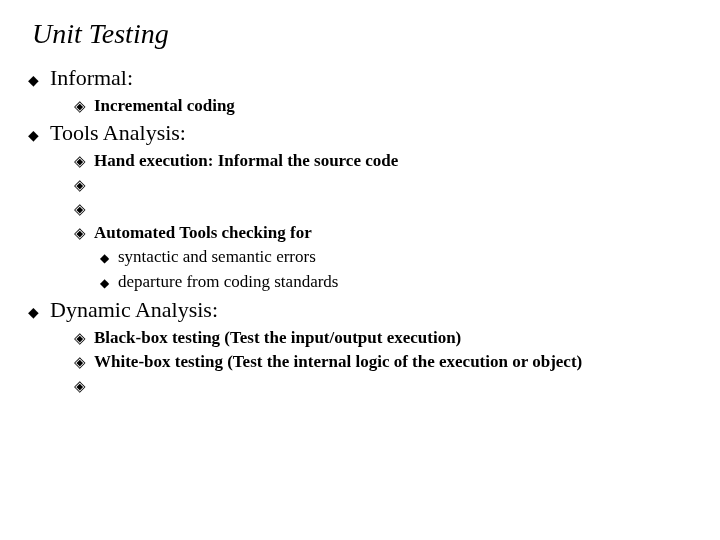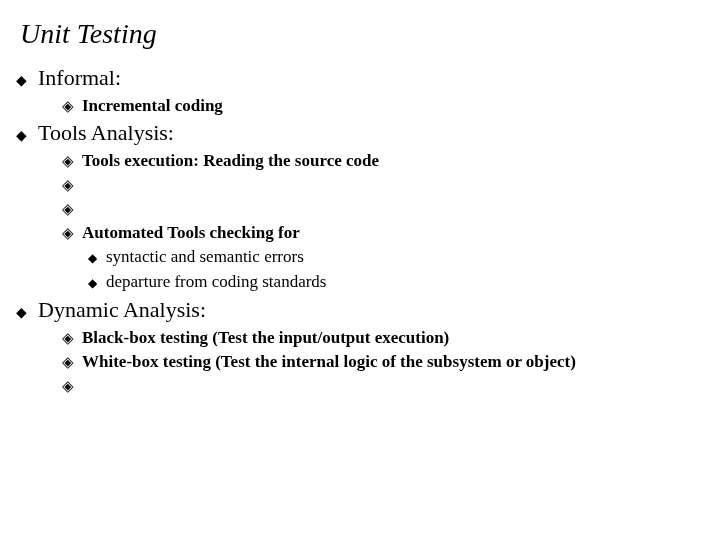--- a/index.html
+++ b/index.html
@@ -8,21 +8,21 @@
     width: 720px;
     height: 540px;
     background: #ffffff;
     font-family: "Times New Roman", Times, serif;
     color: #000000;
   }
   .slide {
     box-sizing: border-box;
     width: 700px;
     height: 540px;
-    padding: 18px 28px 18px 16px;
+    padding: 18px 28px 18px 28px;
   }
   .title {
     font-style: italic;
     font-size: 28px;
     margin: 0 0 14px 4px;
   }
   .level1 {
     margin: 2px 0 2px 0;
   }
   .level1-row {
@@ -102,21 +102,21 @@
   </div>
 
   <div class="level1">
     <div class="level1-row">
       <span class="level1-bullet">◆</span>
       <span class="level1-text">Tools Analysis:</span>
     </div>
     <div class="level2">
       <div class="level2-row">
         <span class="level2-bullet">◈</span>
-        <span class="level2-text">Tools execution: Reading the  source code</span>
+        <span class="level2-text">Hand execution: Informal the  source code</span>
       </div>
       <div class="level2-row">
         <span class="level2-bullet">◈</span>
       </div>
       <div class="level2-row">
         <span class="level2-bullet">◈</span>
       </div>
       <div class="level2-row">
         <span class="level2-bullet">◈</span>
         <span class="level2-text">Automated Tools checking for</span>
@@ -139,21 +139,21 @@
       <span class="level1-bullet">◆</span>
       <span class="level1-text">Dynamic Analysis:</span>
     </div>
     <div class="level2">
       <div class="level2-row">
         <span class="level2-bullet">◈</span>
         <span class="level2-text">Black-box testing (Test the  input/output execution)</span>
       </div>
       <div class="level2-row">
         <span class="level2-bullet">◈</span>
-        <span class="level2-text">White-box testing (Test the internal logic of the subsystem or object)</span>
+        <span class="level2-text">White-box testing (Test the internal logic of the execution or object)</span>
       </div>
       <div class="level2-row">
         <span class="level2-bullet">◈</span>
       </div>
     </div>
   </div>
 
 </div>
 
 </body></html>

